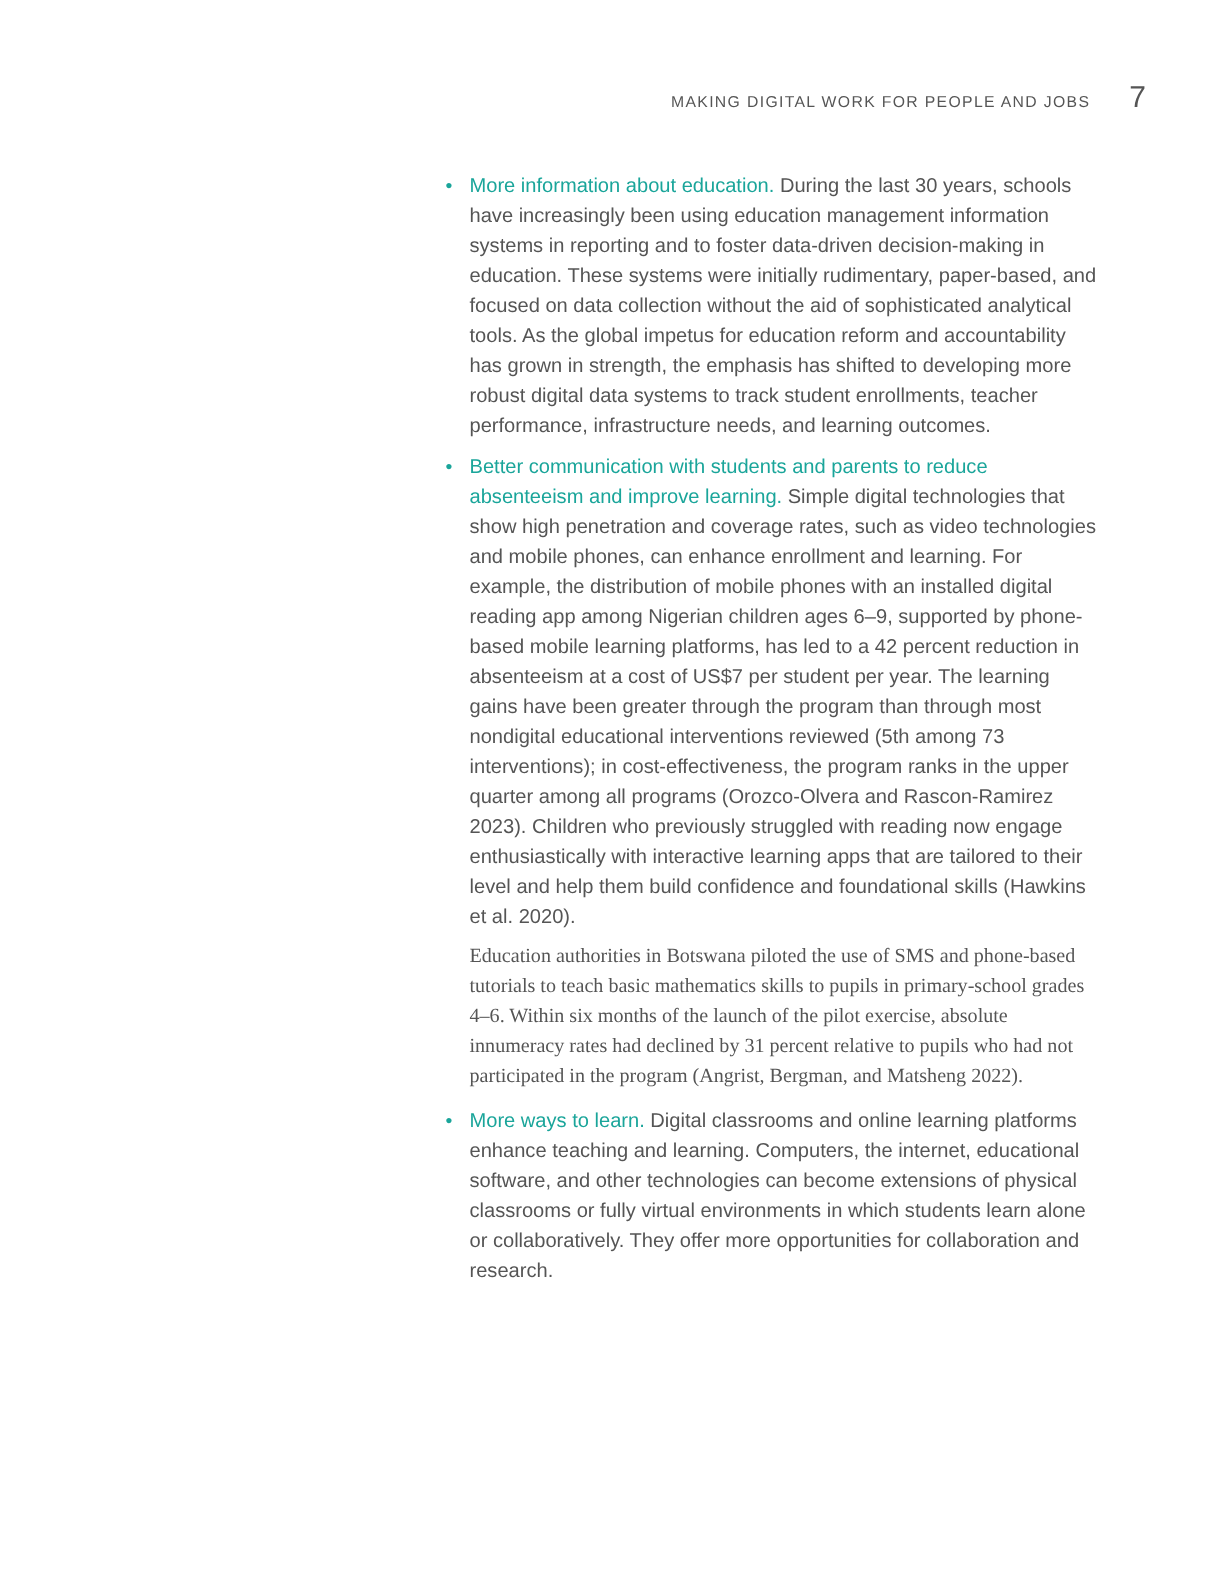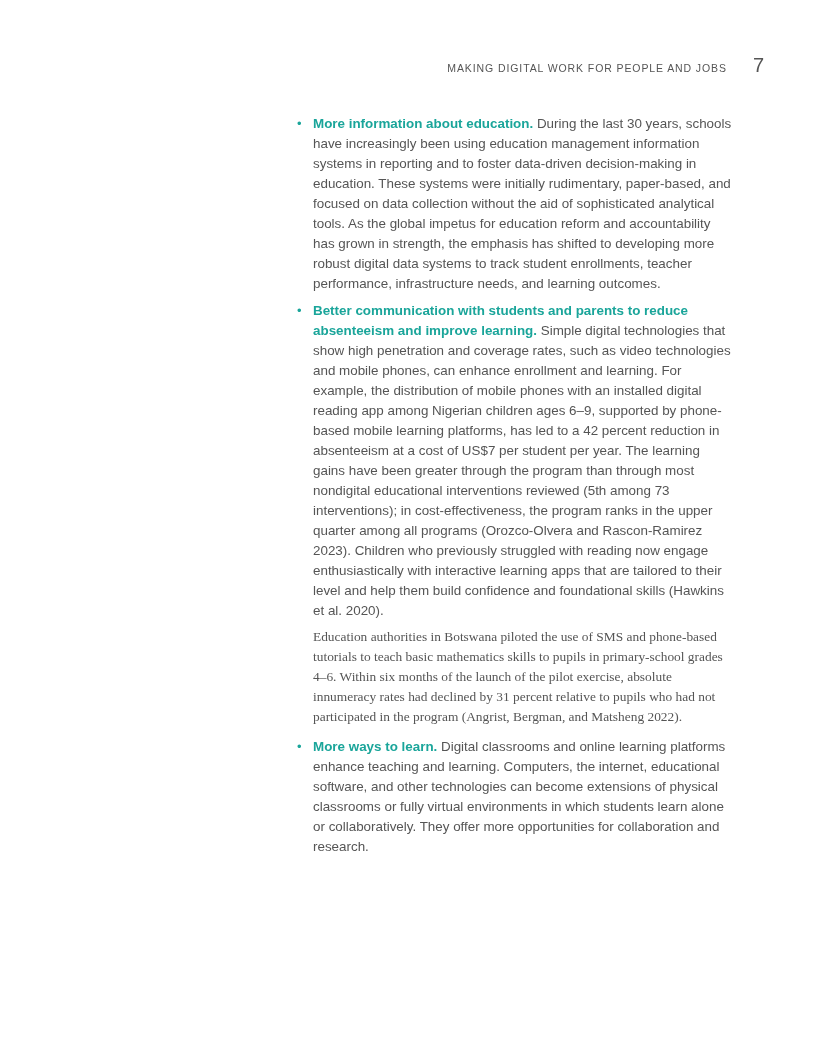--- a/index.html
+++ b/index.html
@@ -17,21 +17,21 @@
   .content {
     position: absolute; left: 313px; top: 114px; width: 420px;
     font-family: "Liberation Sans", sans-serif; font-size: 13.4px;
     line-height: 20px; color: #555;
   }
   .item { position: relative; margin: 0 0 7px 0; }
   .item p { margin: 0; }
   .bullet {
     position: absolute; left: -16px; top: 0; color: #1aa59a; font-size: 13px;
   }
-  .lead { color: #1aa59a; font-weight: bold; }
+  .lead { color: #1aa59a; font-weight: normal; }
   .para { margin-top: 6px !important; font-family: Liberation Serif, serif; }
 </style>
 </head>
 <body>
 
 <div class="header">
   <span class="running-head">Making Digital Work for People and Jobs</span>
   <span class="page-num">7</span>
 </div>
 

